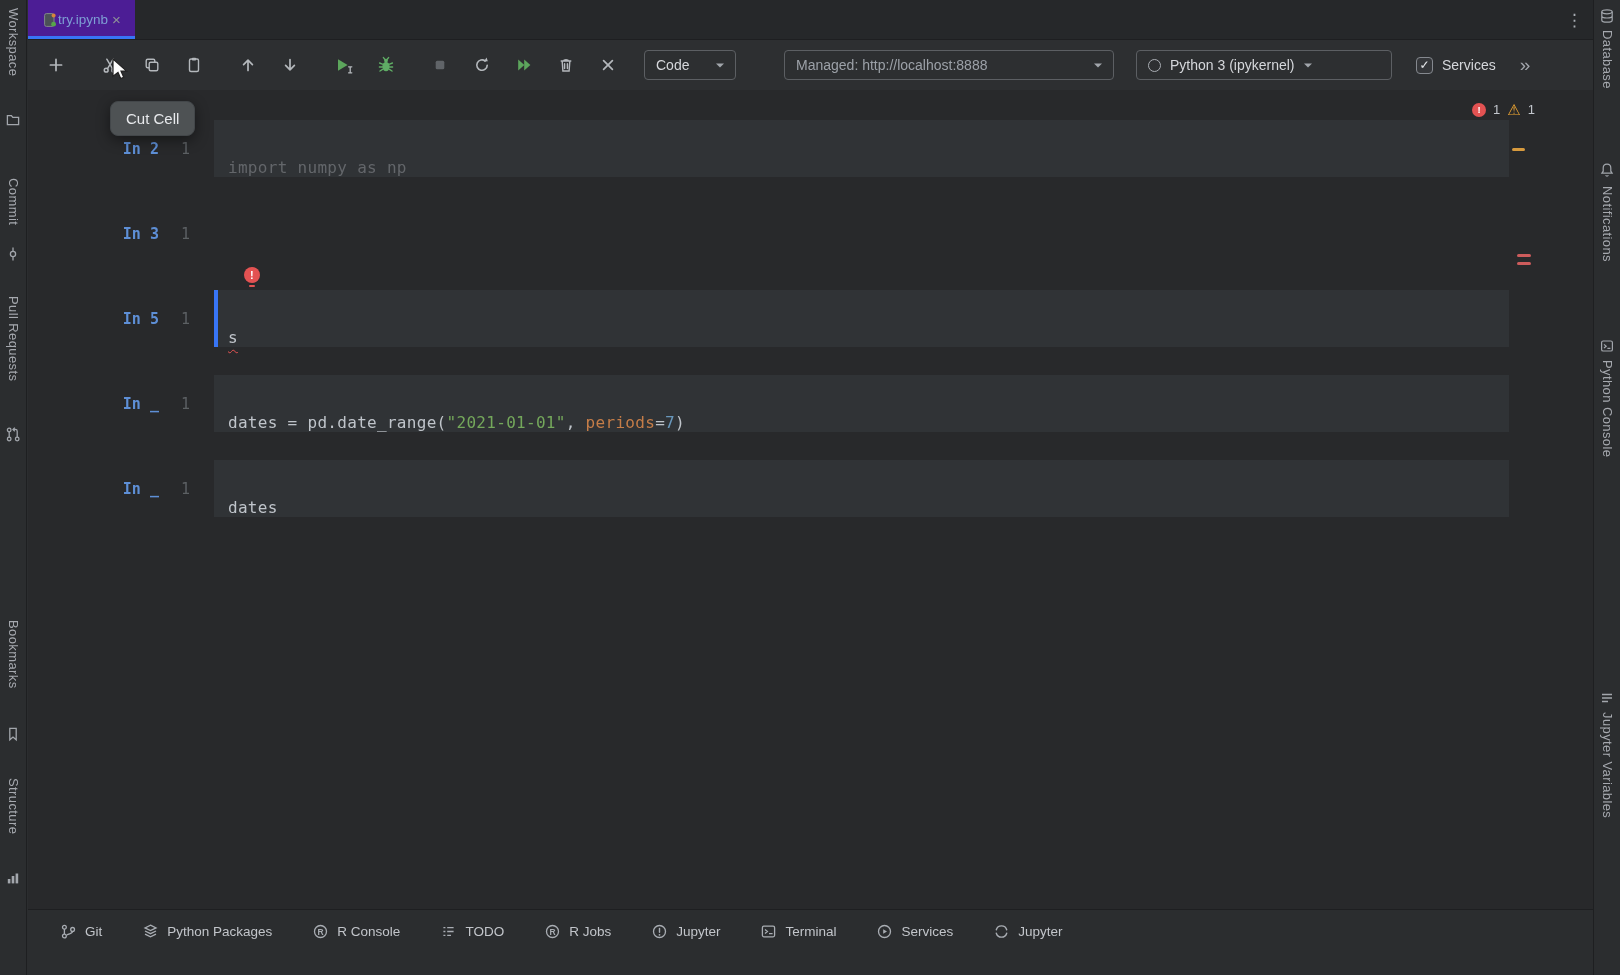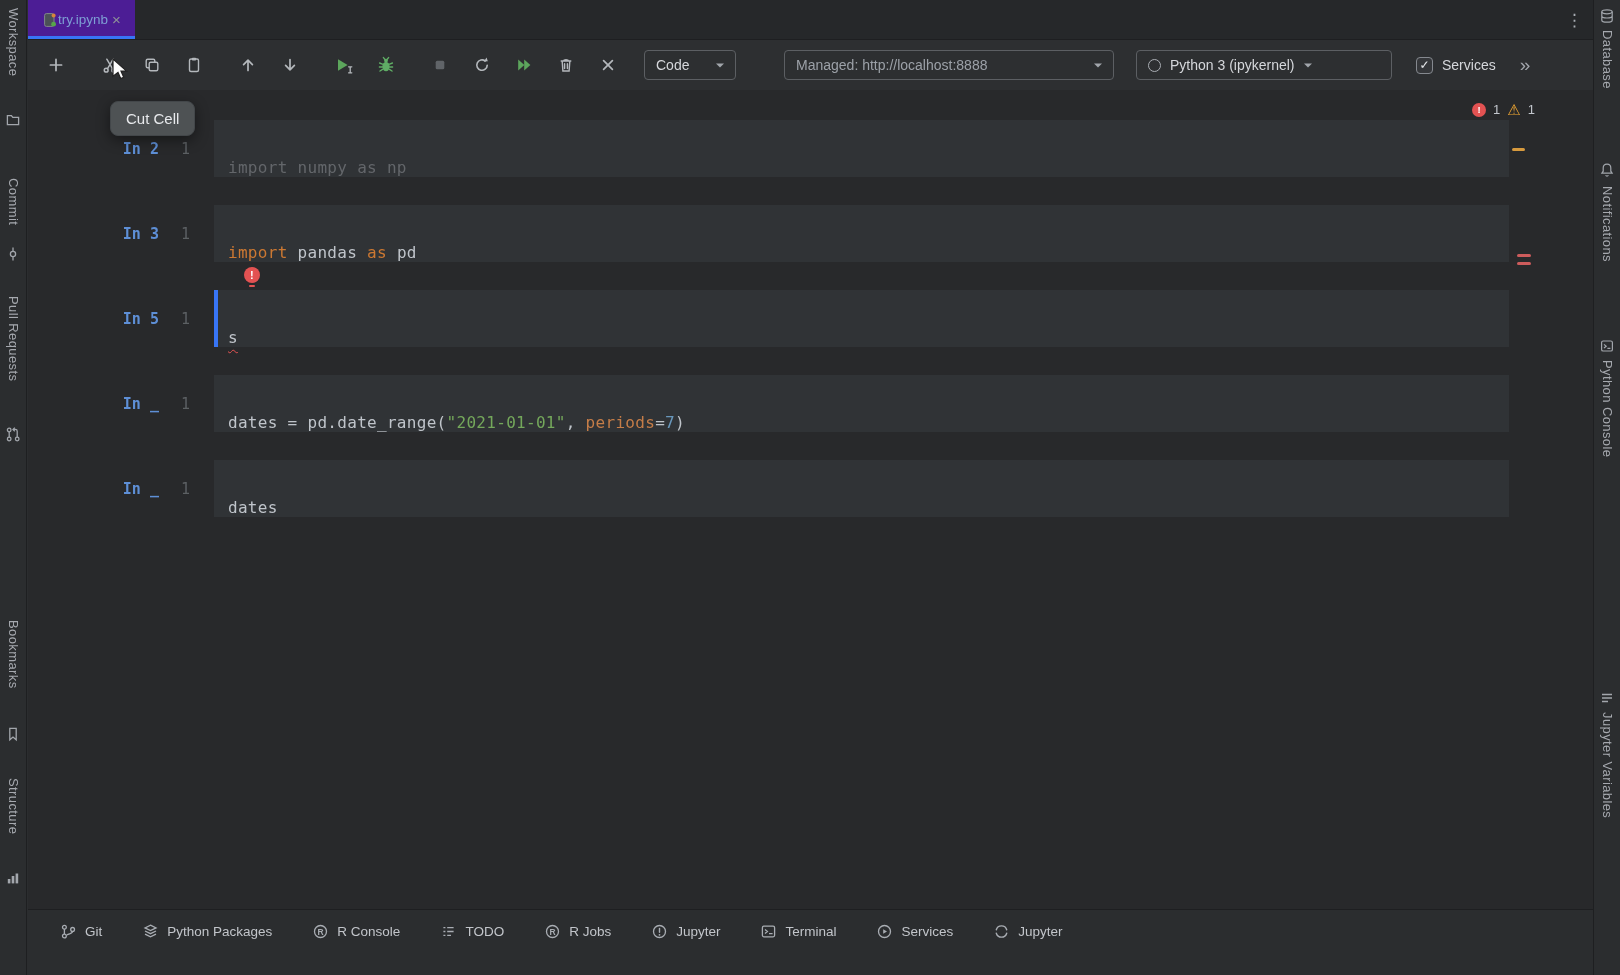--- a/index.html
+++ b/index.html
@@ -298,23 +298,20 @@
         <div class="code">
             <span><span class="tk tk-dim">import numpy as np</span></span>
           </div>
       </div>
 
       <div class="cell">
         <div class="gutter">
           <span class="exec">In 3</span>
           <span class="lineno">1</span>
         </div>
-        <div class="code">
-            <span><span class="tk tk-kw">import</span><span class="tk tk-plain"> pandas </span><span class="tk tk-kw">as</span><span class="tk tk-plain"> pd</span></span>
-          </div>
       </div>
 
       <div class="cell selected">
         <div class="gutter">
           <span class="exec">In 5</span>
           <span class="lineno">1</span>
         </div>
         <div class="code">
           <span class="err-badge">!</span>
           <span><span class="tk tk-plain squiggle">s</span></span>

